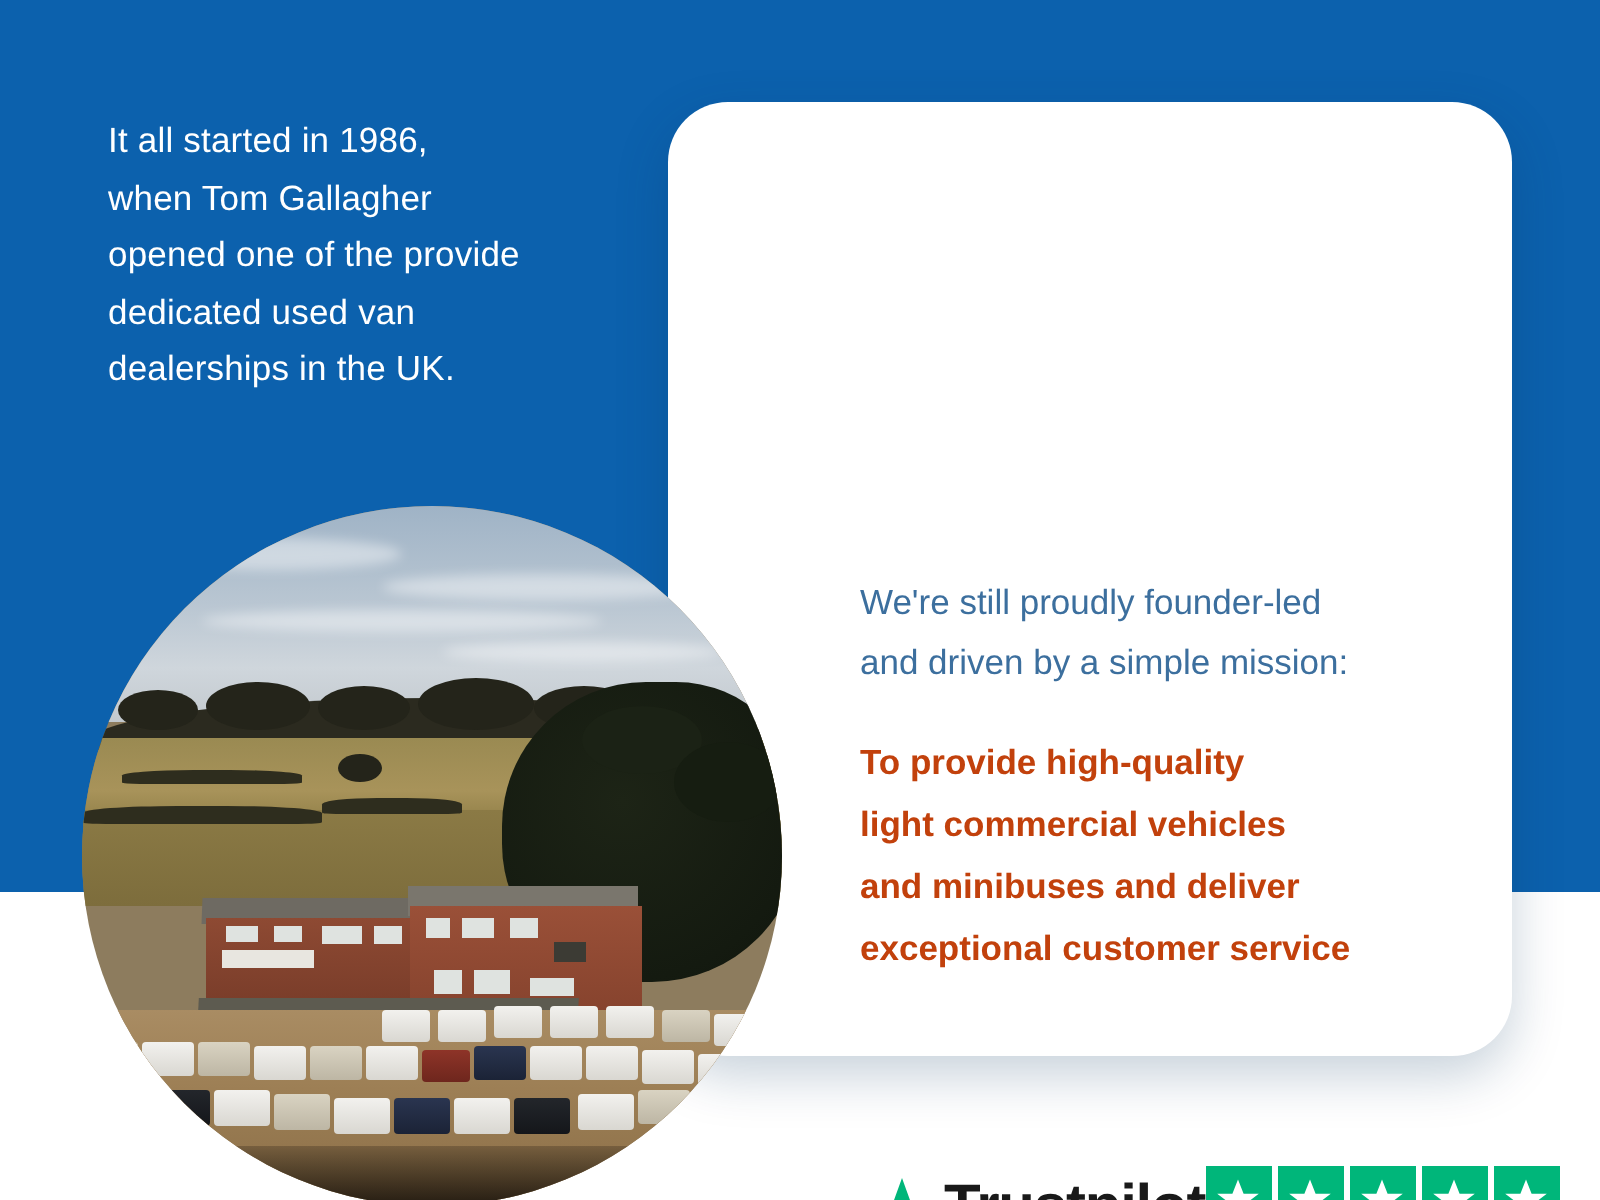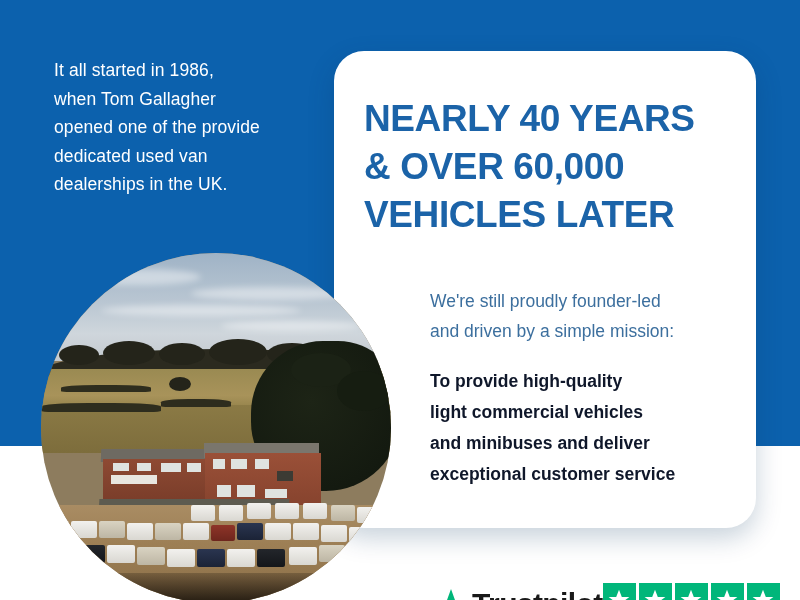--- a/index.html
+++ b/index.html
@@ -43,21 +43,21 @@
 
   .subcopy{
     position:absolute;left:430px;top:286px;width:310px;
     color:#3c6f9e;
     font-size:17.5px;line-height:30px;
     white-space:pre-line;
   }
 
   .mission{
     position:absolute;left:430px;top:366px;width:312px;
-    color:#0f172a;
+    color:#c2410c;
     font-weight:bold;
     font-size:17.5px;line-height:31px;
     white-space:pre-line;
   }
 
   
   .photo-circle{
     position:absolute;left:41px;top:253px;width:350px;height:350px;
     border-radius:50%;overflow:hidden;
     background:#8d7c5e;
@@ -166,23 +166,20 @@
   <div class="blue-bg"></div>
 
   <div class="intro">It all started in 1986,
 when Tom Gallagher
 opened one of the provide
 dedicated used van
 dealerships in the UK.</div>
 
   <div class="card"></div>
 
-  <div class="headline">NEARLY 40 YEARS
-&amp; OVER 60,000
-VEHICLES LATER</div>
   <div class="subcopy">We're still proudly founder-led
 and driven by a simple mission:</div>
   <div class="mission">To provide high-quality
 light commercial vehicles
 and minibuses and deliver
 exceptional customer service</div>
 
   <div class="photo-circle">
     <div class="ph">
       <div class="sky"></div>

